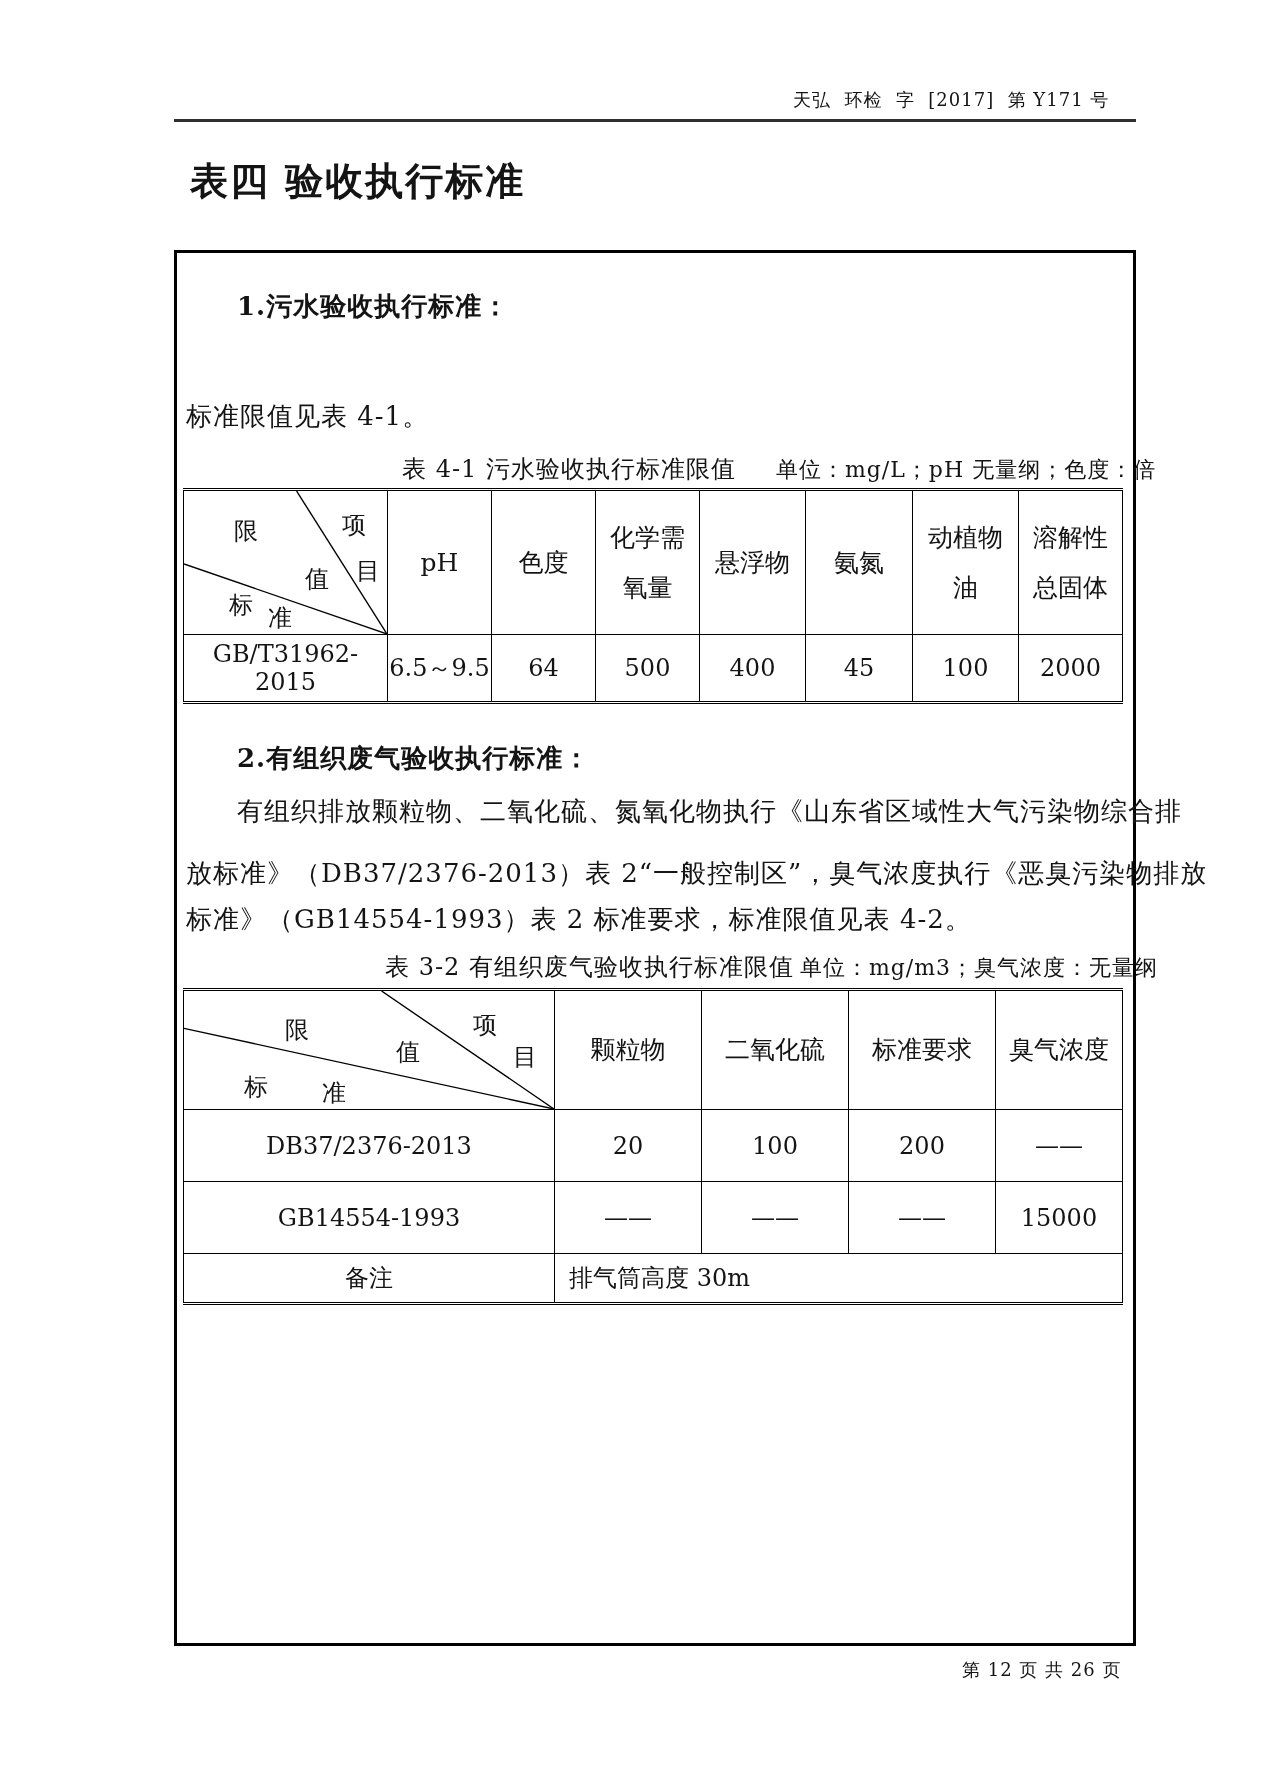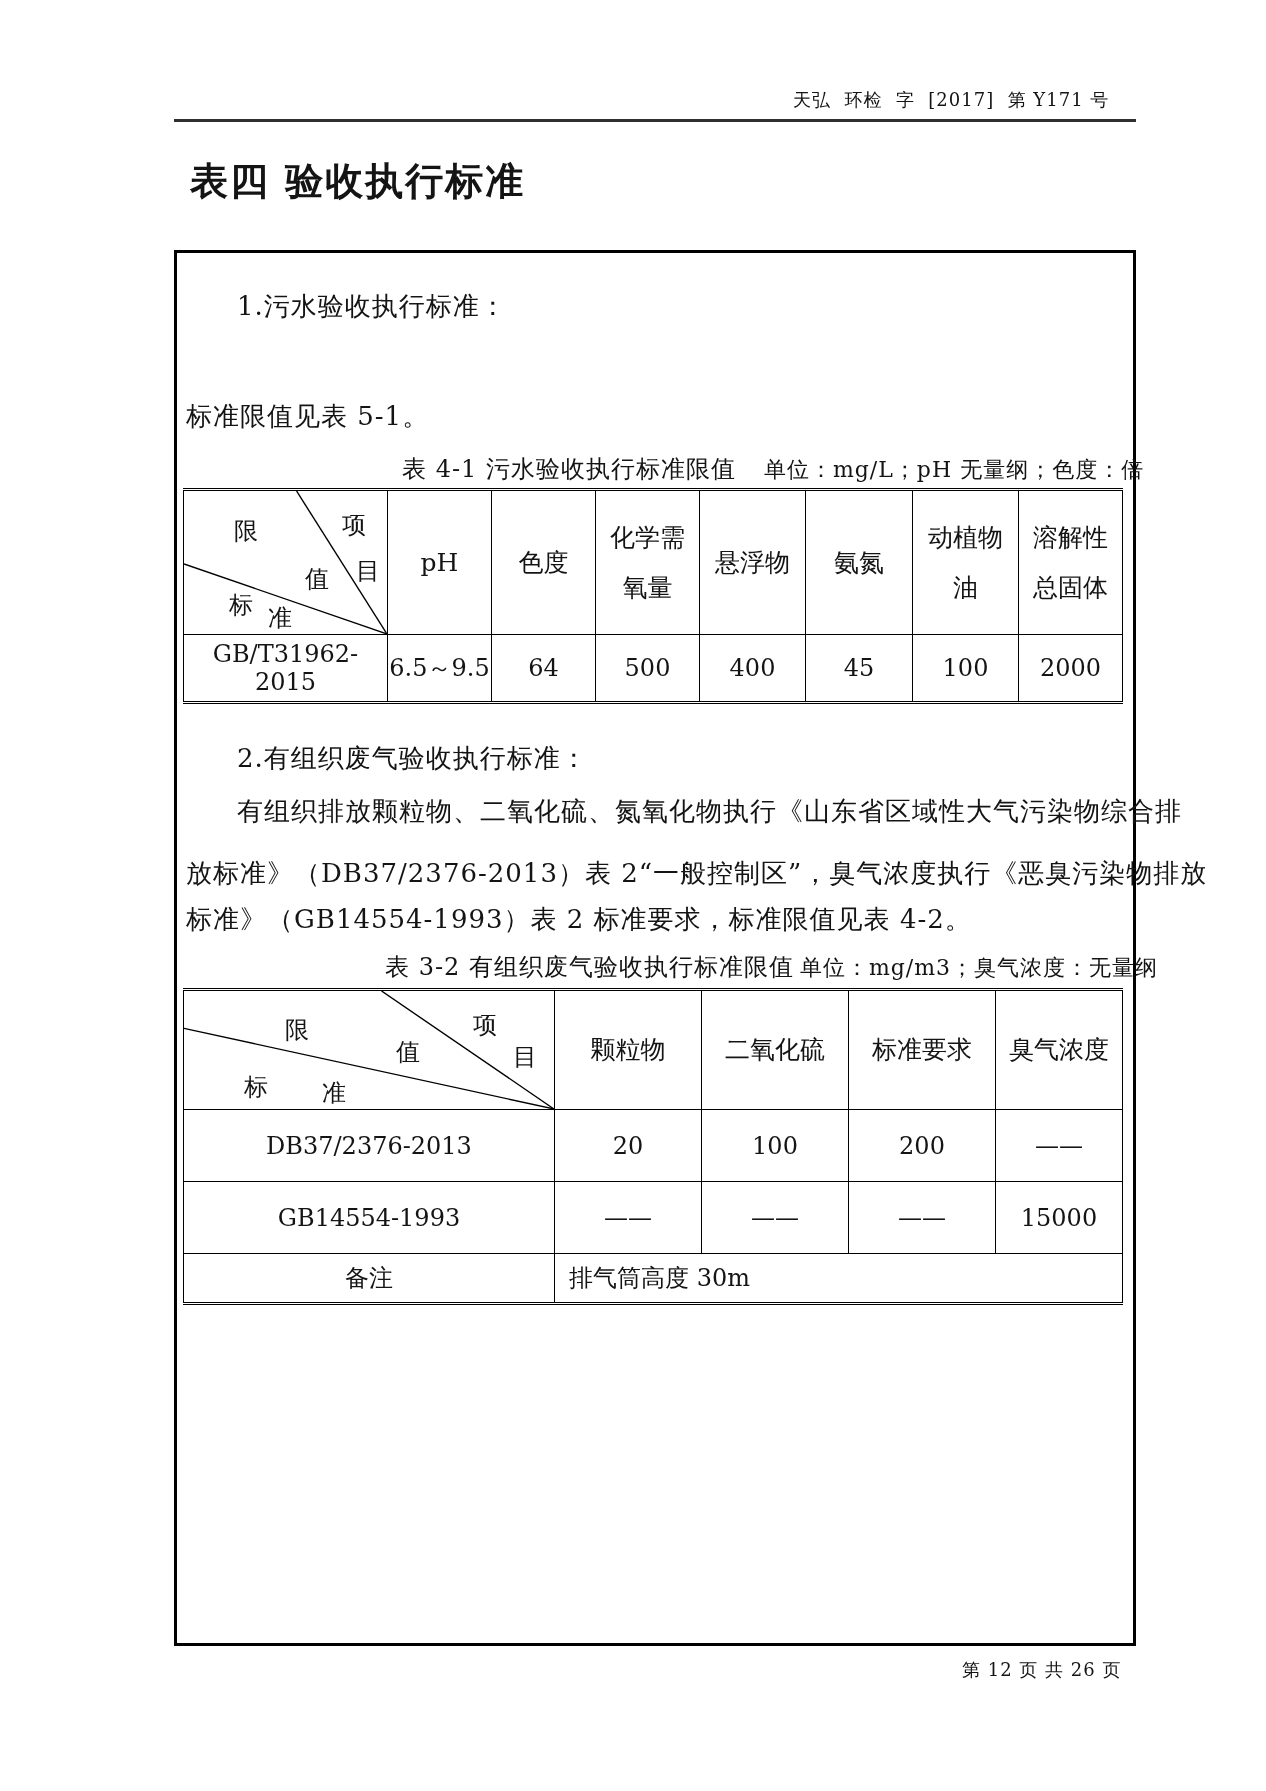--- a/index.html
+++ b/index.html
@@ -19,21 +19,21 @@
   .header-ref { left:793px; top:88px; font-size:18px; letter-spacing:1px; }
   .header-rule { left:174px; top:119px; width:962px; height:3px; background:#2f2f2f; }
 
   
   .page-title { left:190px; top:156px; font-size:38px; font-weight:bold; letter-spacing:2px; }
 
   
   .content-box { left:174px; top:250px; width:962px; height:1396px; border:3px solid #000; }
 
   .body-line { font-size:26px; letter-spacing:1px; line-height:32px; }
-  .bold { font-weight:normal; }
+  .bold { font-weight:bold; }
 
   .sec1-heading { left:237px; top:290px; }
   .sec1-line1   { left:237px; top:343px; }
   .sec1-line2   { left:186px; top:400px; }
 
   .caption { font-size:24px; letter-spacing:1px; }
   .caption .units { font-size:22px; }
   .caption41 { left:402px; top:453px; }
   .caption42 { left:385px; top:951px; }
 
@@ -84,23 +84,23 @@
 <div class="page">
 
   <div class="abs header-ref">天弘  环检  字  [2017]  第 Y171 号</div>
   <div class="abs header-rule"></div>
 
   <div class="abs page-title">表四 验收执行标准</div>
 
   <div class="abs content-box"></div>
 
   <div class="abs body-line bold sec1-heading">1.污水验收执行标准：</div>
-  <div class="abs body-line sec1-line2">标准限值见表 5-1。</div>
-
-  <div class="abs caption caption41"><span>表 4-1 污水验收执行标准限值</span><span class="units" style="margin-left:28px">单位：mg/L；pH 无量纲；色度：倍</span></div>
+  <div class="abs body-line sec1-line2">标准限值见表 4-1。</div>
+
+  <div class="abs caption caption41"><span>表 4-1 污水验收执行标准限值</span><span class="units" style="margin-left:40px">单位：mg/L；pH 无量纲；色度：倍</span></div>
 
   <table class="tbl t41">
     <colgroup>
       <col style="width:204px">
         <col style="width:104px">
         <col style="width:104px">
         <col style="width:104px">
       <col style="width:106px">
         <col style="width:107px">
         <col style="width:106px">

